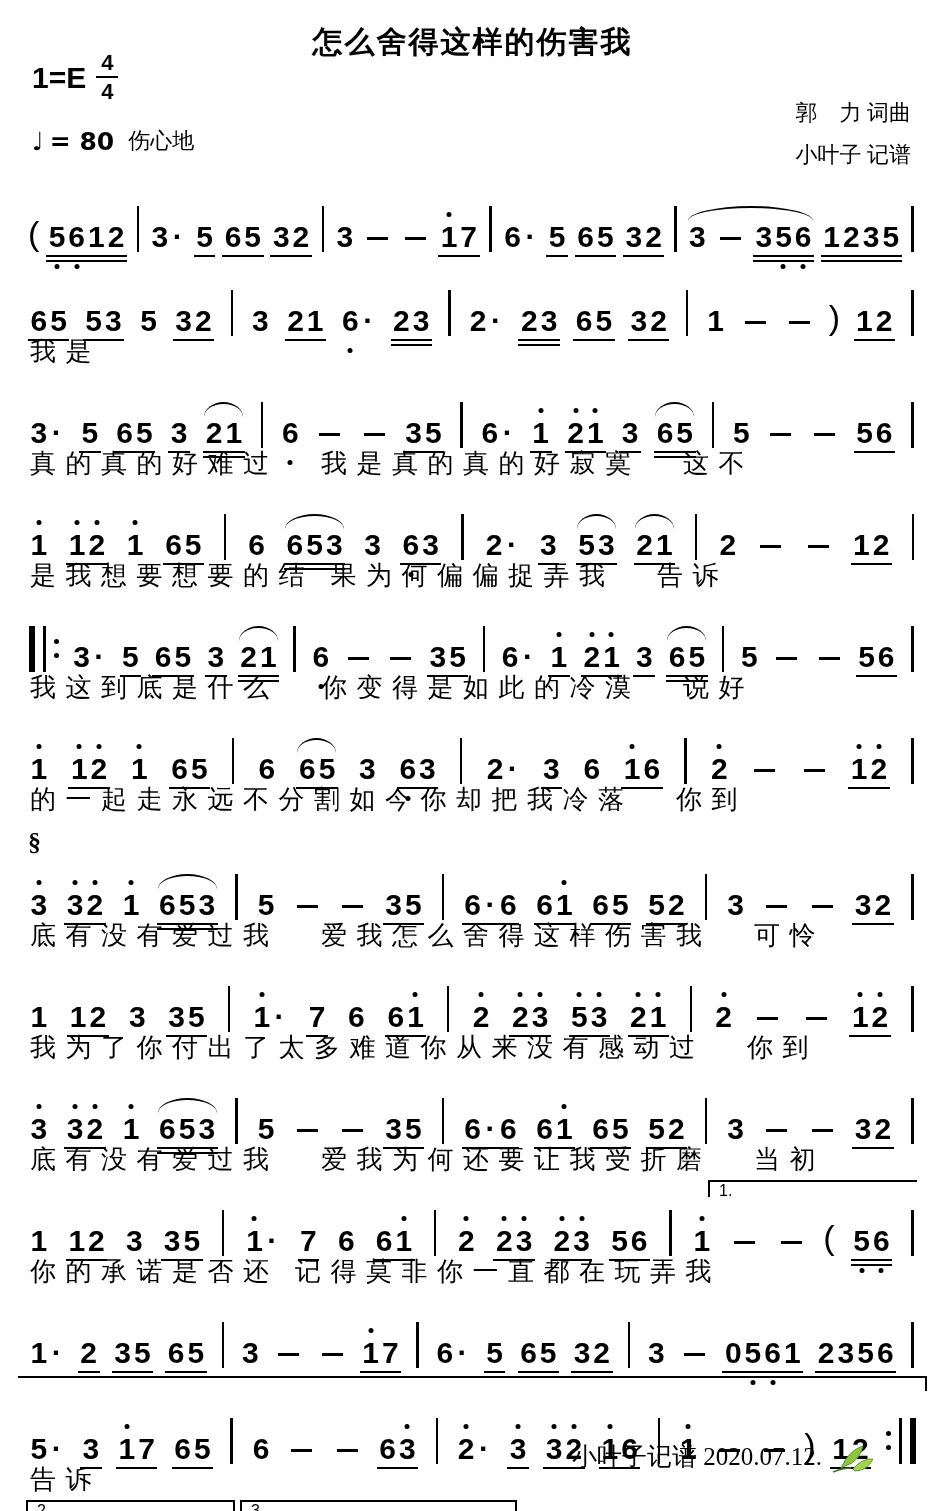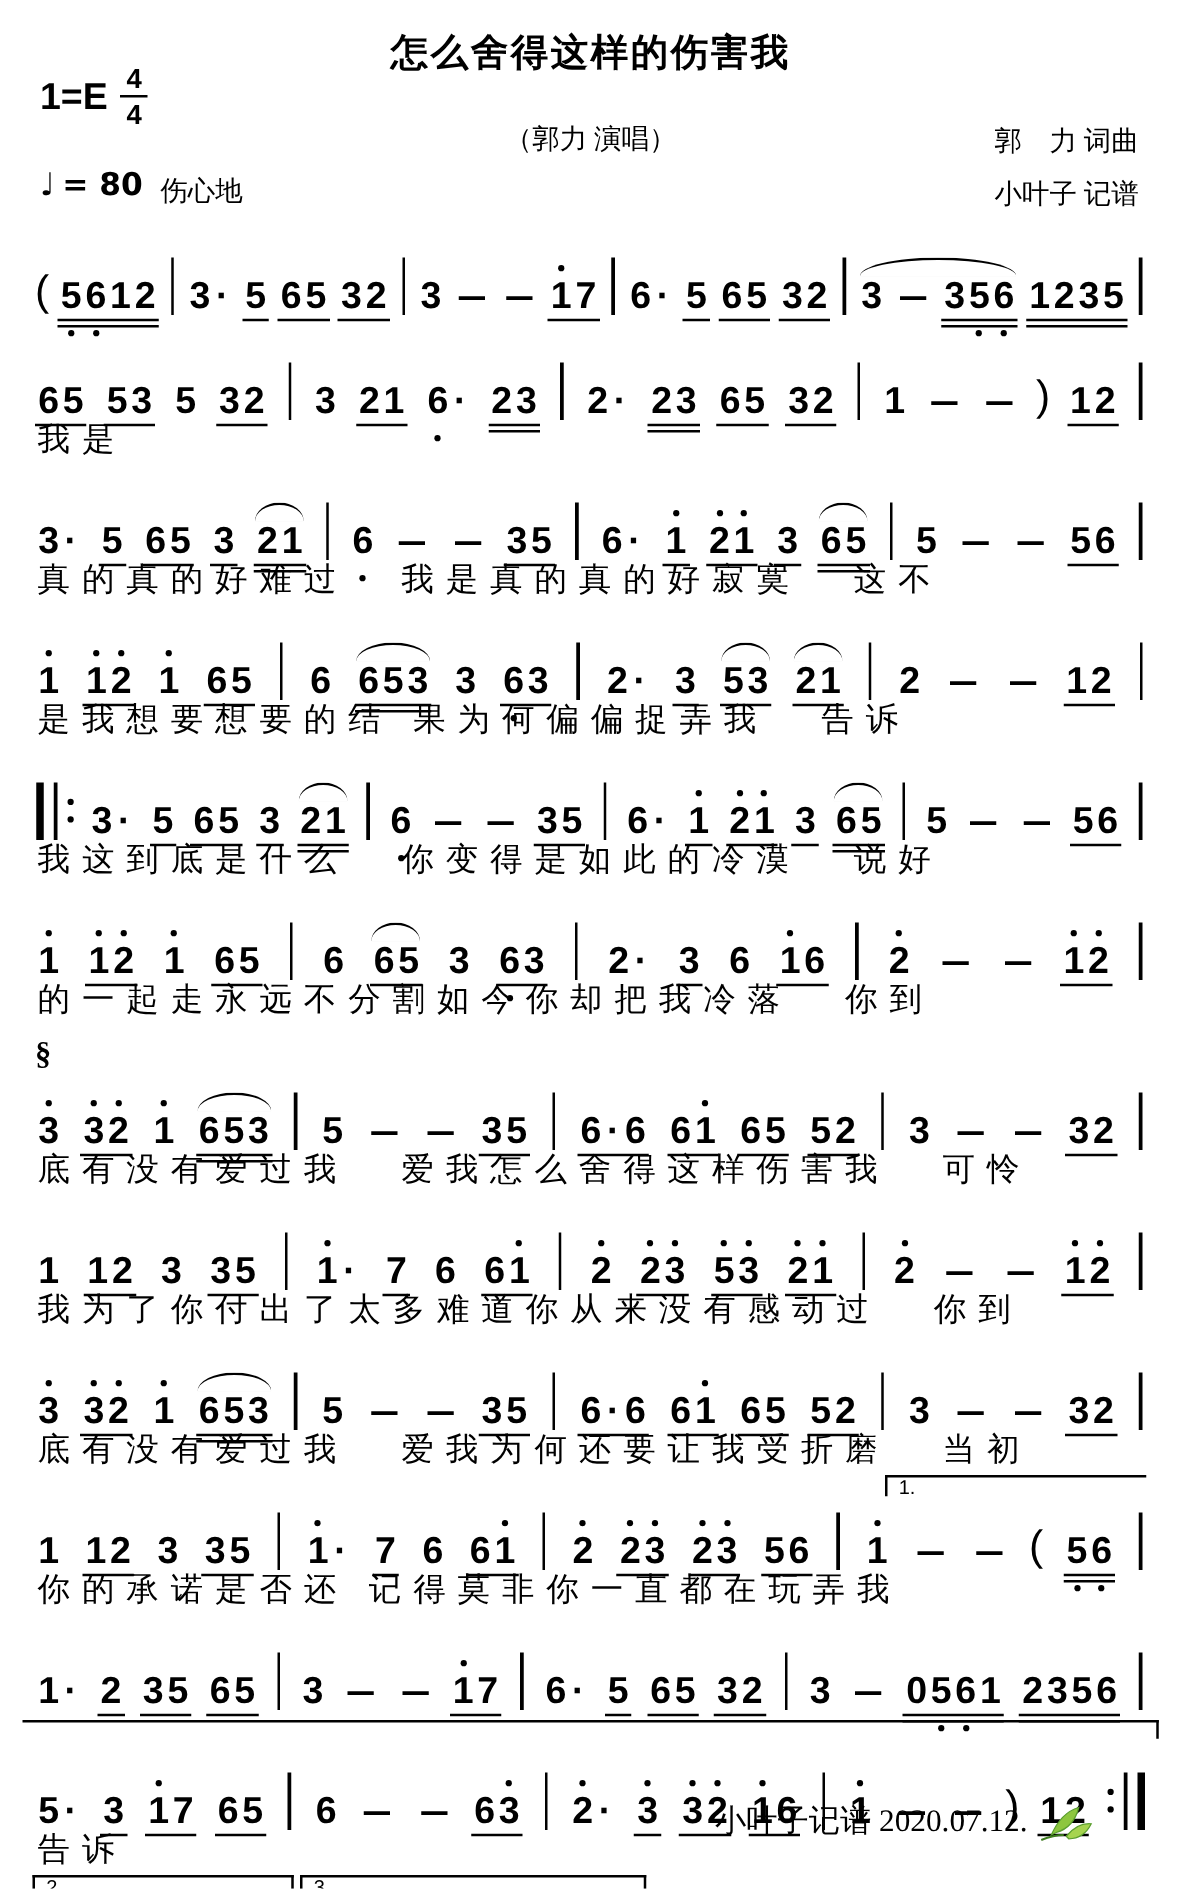--- a/index.html
+++ b/index.html
@@ -11,21 +11,21 @@
   .subtitle{position:absolute;top:96px;left:0;right:0;text-align:center;
             font-size:22px;font-family:"Liberation Serif",serif;}
   .keyblock{position:absolute;top:52px;left:32px;display:flex;align-items:center;
             font-size:30px;font-weight:bold;}
   .ts{display:inline-flex;flex-direction:column;align-items:center;margin-left:10px;
       font-size:22px;font-weight:bold;line-height:1;}
   .ts .num{padding:0 5px 2px;}
   .ts .den{border-top:2.5px solid #000;padding:3px 5px 0;}
   .tempo{position:absolute;top:126px;left:32px;font-size:25px;font-weight:bold;
          display:flex;align-items:center;gap:6px;font-family:"DejaVu Sans",sans-serif;}
-  .expression{font-weight:normal;font-size:22px;font-family:"Liberation Serif",serif;margin-left:8px;margin-top:12px;}
+  .expression{font-weight:normal;font-size:22px;font-family:"Liberation Serif",serif;margin-left:8px;}
   .credits{position:absolute;top:92px;right:34px;text-align:left;
            font-size:22px;font-family:"Liberation Serif",serif;line-height:1.9;}
   
   .score{position:absolute;top:178px;left:26px;width:893px;}
   .mline{position:relative;margin-bottom:6px;}
   .notes{position:relative;display:flex;justify-content:space-between;align-items:flex-end;
          height:58px;padding-top:16px;box-sizing:content-box;}
   .tk{position:relative;display:inline-flex;align-items:flex-end;margin:0 3px;
       font-size:30px;font-weight:bold;line-height:1;white-space:nowrap;}
   .ch{position:relative;display:inline-block;padding:0 1.5px;}
@@ -69,21 +69,20 @@
   .watermark{position:absolute;top:1482px;right:10px;font-size:17px;
              font-family:"Liberation Serif",serif;color:#9a9a9a;margin-top:40px;}
   .watermark .domain{color:#f5821f;font-family:"Liberation Sans",sans-serif;}
 </style>
 </head>
 <body>
 
 <div class="page">
 
   <div class="title">怎么舍得这样的伤害我</div>
-  <div class="subtitle">（郭力 演唱）</div>
 
   <div class="keyblock">
     <span>1=E</span>
     <span class="ts">
       <span class="num">4</span>
       <span class="den">4</span>
     </span>
   </div>
 
   <div class="tempo">

